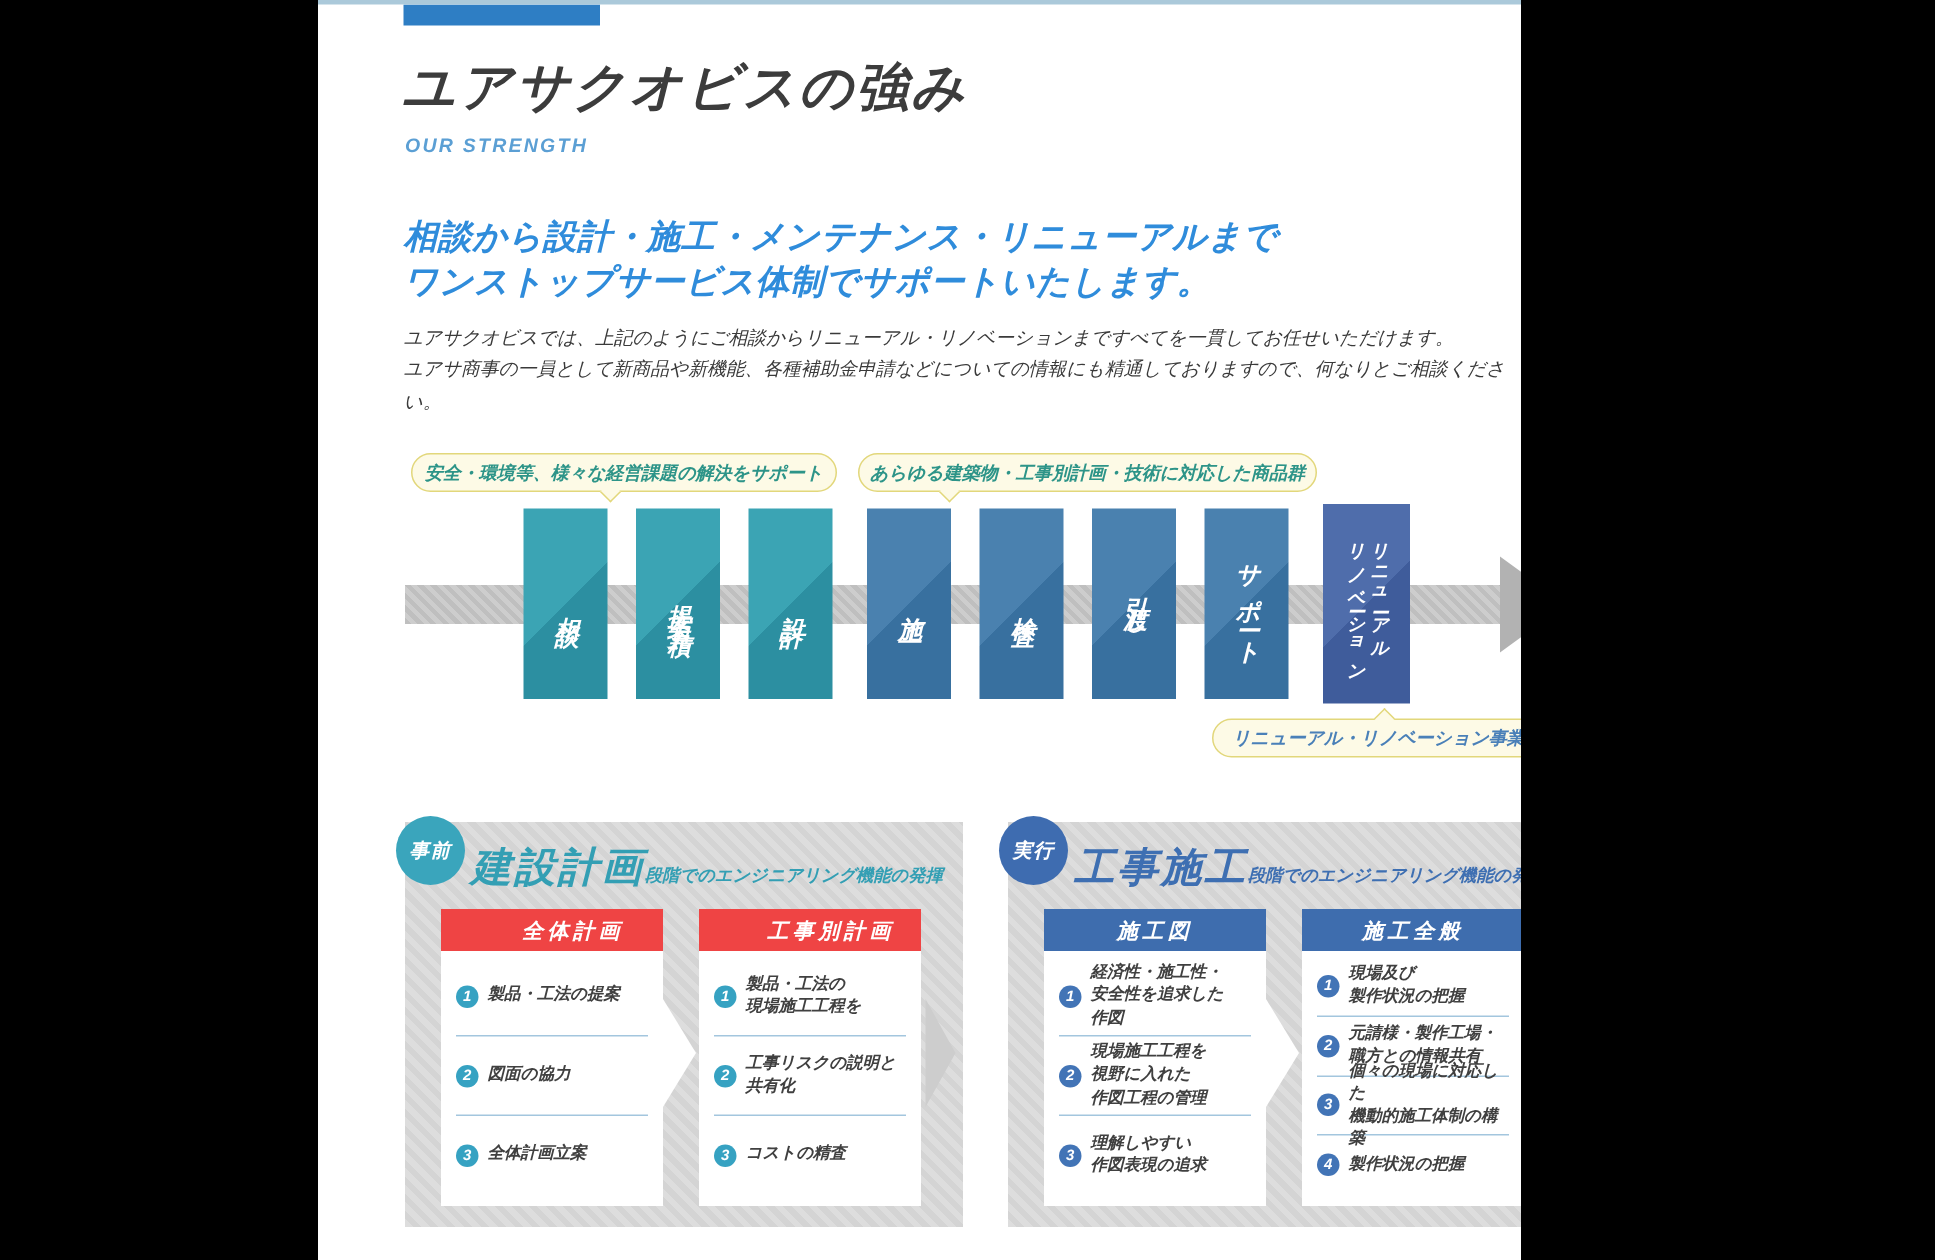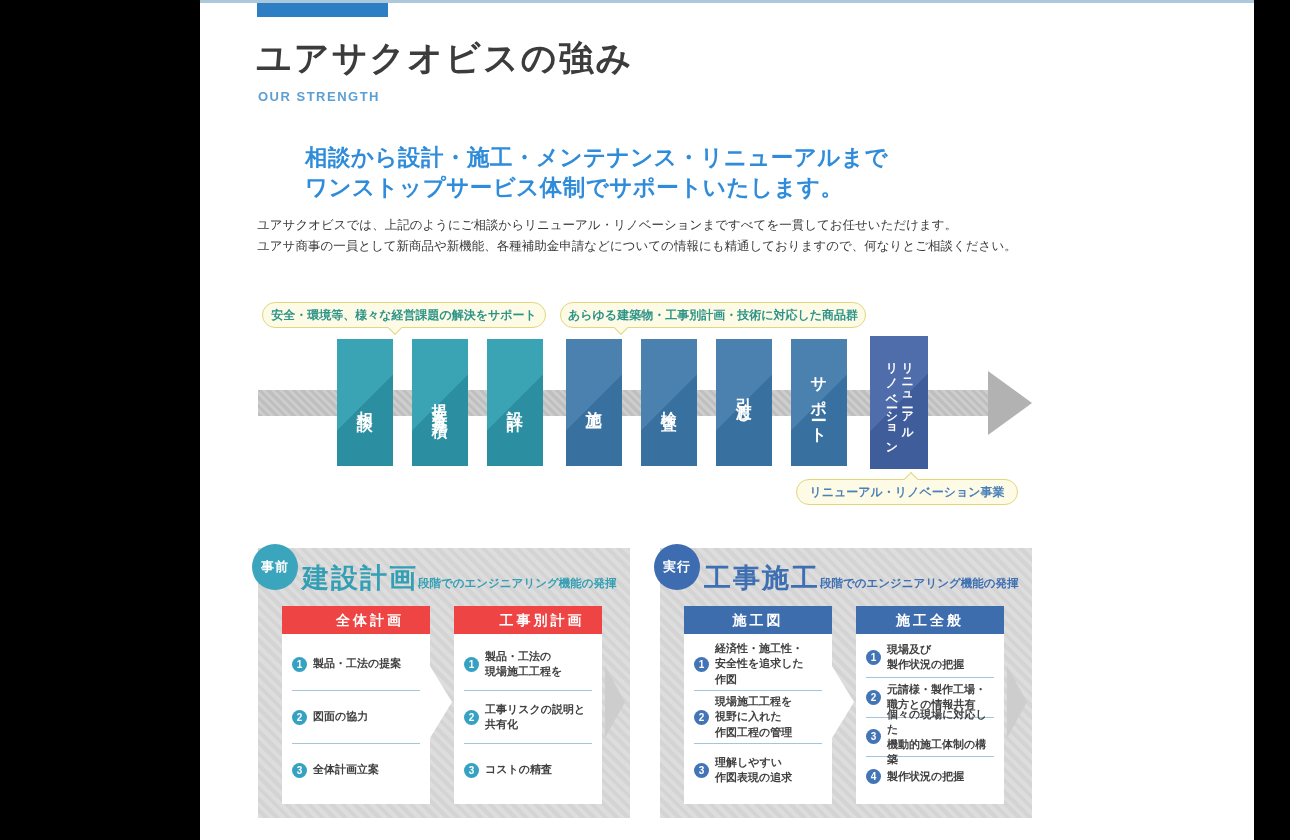--- a/index.html
+++ b/index.html
@@ -1,30 +1,30 @@
 <!DOCTYPE html>
 <html><head>
 <meta charset="utf-8">
 <style>
   * { margin:0; padding:0; box-sizing:border-box; }
   html,body { background:#000; }
   .stage { position:relative; width:1290px; height:840px; background:#000; overflow:hidden;
            font-family:"Liberation Sans","DejaVu Sans",sans-serif; }
-  .sheet { position:absolute; left:200px; top:0; width:1054px; height:840px; background:#fff;
-           border-top:3px solid #abc9da; overflow:hidden; }
+  .sheet { position:absolute; left:212px; top:0; width:802px; height:840px; background:#fff;
+           border-top:3px solid #abc9da; overflow:hidden;font-style:italic; }
 
   .accent-bar { position:absolute; left:57px; top:0; width:131px; height:14px; background:#2e7ec4; }
 
   .page-title { position:absolute; left:56px; top:32px; font-family:"Liberation Serif","DejaVu Serif",serif;
                 font-size:35px; font-weight:600; color:#3c3c3c; letter-spacing:2px; }
   .page-subtitle { position:absolute; left:58px; top:86px; font-size:13px; font-weight:bold;
                    color:#5b9fd4; letter-spacing:1.5px; }
 
   .headline { position:absolute; left:57px; top:140px; font-size:22.5px; font-weight:bold;
-              color:#2f8cdb; line-height:1.32; letter-spacing:0.5px;margin-left:48px; }
+              color:#2f8cdb; line-height:1.32; letter-spacing:0.5px; }
   .body-text { position:absolute; left:57px; top:212px; font-size:12.5px; color:#3a3a3a;
                line-height:1.7; white-space:pre-line; }
 
   
   .bubble { position:absolute; height:26px; line-height:24px; text-align:center;
             background:#fdfae6; border:1px solid #e2d77b; border-radius:14px;
             font-size:12px; font-weight:bold; }
   .bubble.teal-text { color:#2d9488; }
   .bubble.blue-text { color:#4a80b8; }
   .bubble .notch { position:absolute; width:10px; height:10px; background:#fdfae6; transform:rotate(45deg); }

